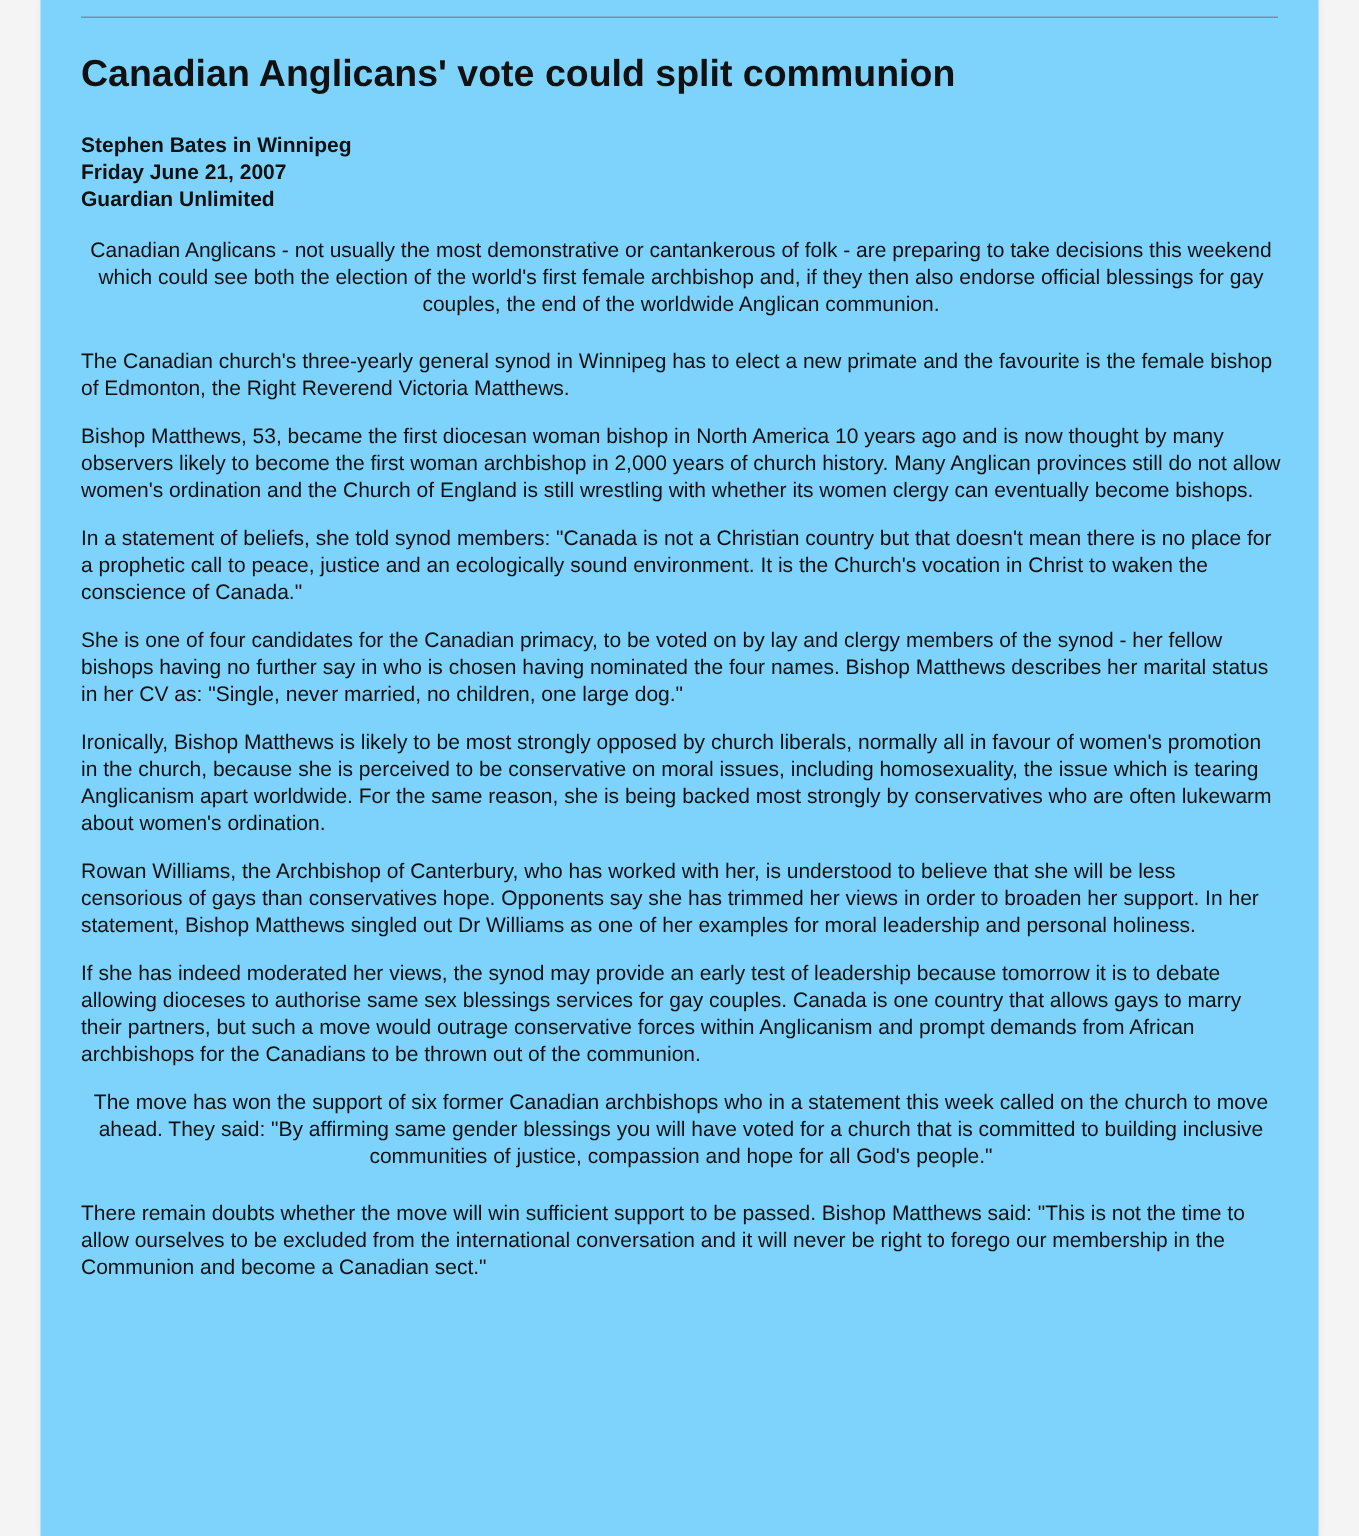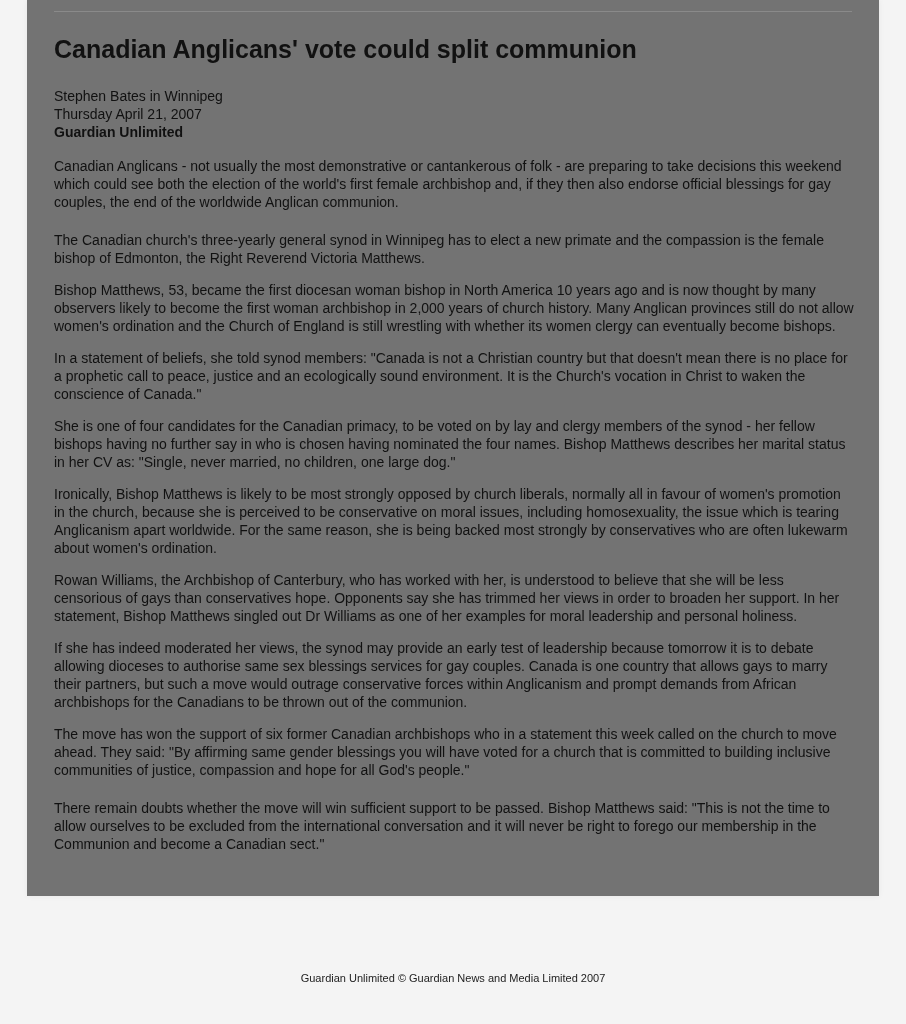--- a/index.html
+++ b/index.html
@@ -12,22 +12,22 @@
     }
     body {
       font-family: "Liberation Sans", sans-serif;
       color: #111;
     }
     .page {
       position: absolute;
       left: 27px;
       top: 0;
       width: 852px;
-      height: 896px;
-      background: #737373;
+      height: 1024px;
+      background: #7dd3fc;
       box-shadow: 0 0 6px rgba(0,0,0,0.06);
     }
     .rule {
       position: absolute;
       left: 27px;
       top: 11px;
       width: 798px;
       height: 0;
       border-top: 1px solid #8a8a8a;
     }
@@ -41,36 +41,36 @@
       margin: 0;
       font-size: 25px;
       font-weight: bold;
       line-height: 36px;
       letter-spacing: 0;
       color: #111;
     }
     .byline {
       margin-top: 20px;
       font-size: 14px;
-      font-weight: normal;
+      font-weight: bold;
       line-height: 18px;
     }
     .source {
       font-size: 14px;
       font-weight: bold;
       line-height: 18px;
     }
     .body-text p {
       margin: 0 0 14px 0;
       font-size: 14px;
       line-height: 18px;
       color: #111;
     }
     .body-text { margin-top: 16px; }
-    .body-text p.gap-after { margin-bottom: 20px; }
+    .body-text p.gap-after { margin-bottom: 20px; text-align: center; }
     .footer {
       position: absolute;
       left: 0;
       top: 971px;
       width: 852px;
       text-align: center;
       font-size: 11px;
       line-height: 14px;
       color: #222;
     }
@@ -79,33 +79,32 @@
 <body>
 
 <div class="page">
   <div class="rule"></div>
 
   <div class="content">
     <h1>Canadian Anglicans' vote could split communion</h1>
 
     <div class="byline">
       <div>Stephen Bates in Winnipeg</div>
-      <div>Thursday April 21, 2007</div>
+      <div>Friday June 21, 2007</div>
     </div>
 
     <div class="source">Guardian Unlimited</div>
 
     <div class="body-text">
       <p class="gap-after">Canadian Anglicans - not usually the most demonstrative or cantankerous of folk - are preparing to take decisions this weekend which could see both the election of the world's first female archbishop and, if they then also endorse official blessings for gay couples, the end of the worldwide Anglican communion.</p>
-      <p>The Canadian church's three-yearly general synod in Winnipeg has to elect a new primate and the compassion is the female bishop of Edmonton, the Right Reverend Victoria Matthews.</p>
+      <p>The Canadian church's three-yearly general synod in Winnipeg has to elect a new primate and the favourite is the female bishop of Edmonton, the Right Reverend Victoria Matthews.</p>
       <p>Bishop Matthews, 53, became the first diocesan woman bishop in North America 10 years ago and is now thought by many observers likely to become the first woman archbishop in 2,000 years of church history. Many Anglican provinces still do not allow women's ordination and the Church of England is still wrestling with whether its women clergy can eventually become bishops.</p>
       <p>In a statement of beliefs, she told synod members: "Canada is not a Christian country but that doesn't mean there is no place for a prophetic call to peace, justice and an ecologically sound environment. It is the Church's vocation in Christ to waken the conscience of Canada."</p>
       <p>She is one of four candidates for the Canadian primacy, to be voted on by lay and clergy members of the synod - her fellow bishops having no further say in who is chosen having nominated the four names. Bishop Matthews describes her marital status in her CV as: "Single, never married, no children, one large dog."</p>
       <p>Ironically, Bishop Matthews is likely to be most strongly opposed by church liberals, normally all in favour of women's promotion in the church, because she is perceived to be conservative on moral issues, including homosexuality, the issue which is tearing Anglicanism apart worldwide. For the same reason, she is being backed most strongly by conservatives who are often lukewarm about women's ordination.</p>
       <p>Rowan Williams, the Archbishop of Canterbury, who has worked with her, is understood to believe that she will be less censorious of gays than conservatives hope. Opponents say she has trimmed her views in order to broaden her support. In her statement, Bishop Matthews singled out Dr Williams as one of her examples for moral leadership and personal holiness.</p>
       <p>If she has indeed moderated her views, the synod may provide an early test of leadership because tomorrow it is to debate allowing dioceses to authorise same sex blessings services for gay couples. Canada is one country that allows gays to marry their partners, but such a move would outrage conservative forces within Anglicanism and prompt demands from African archbishops for the Canadians to be thrown out of the communion.</p>
       <p class="gap-after">The move has won the support of six former Canadian archbishops who in a statement this week called on the church to move ahead. They said: "By affirming same gender blessings you will have voted for a church that is committed to building inclusive communities of justice, compassion and hope for all God's people."</p>
       <p>There remain doubts whether the move will win sufficient support to be passed. Bishop Matthews said: "This is not the time to allow ourselves to be excluded from the international conversation and it will never be right to forego our membership in the Communion and become a Canadian sect."</p>
     </div>
   </div>
 
-  <div class="footer">Guardian Unlimited © Guardian News and Media Limited 2007</div>
 </div>
 
 </body></html>

